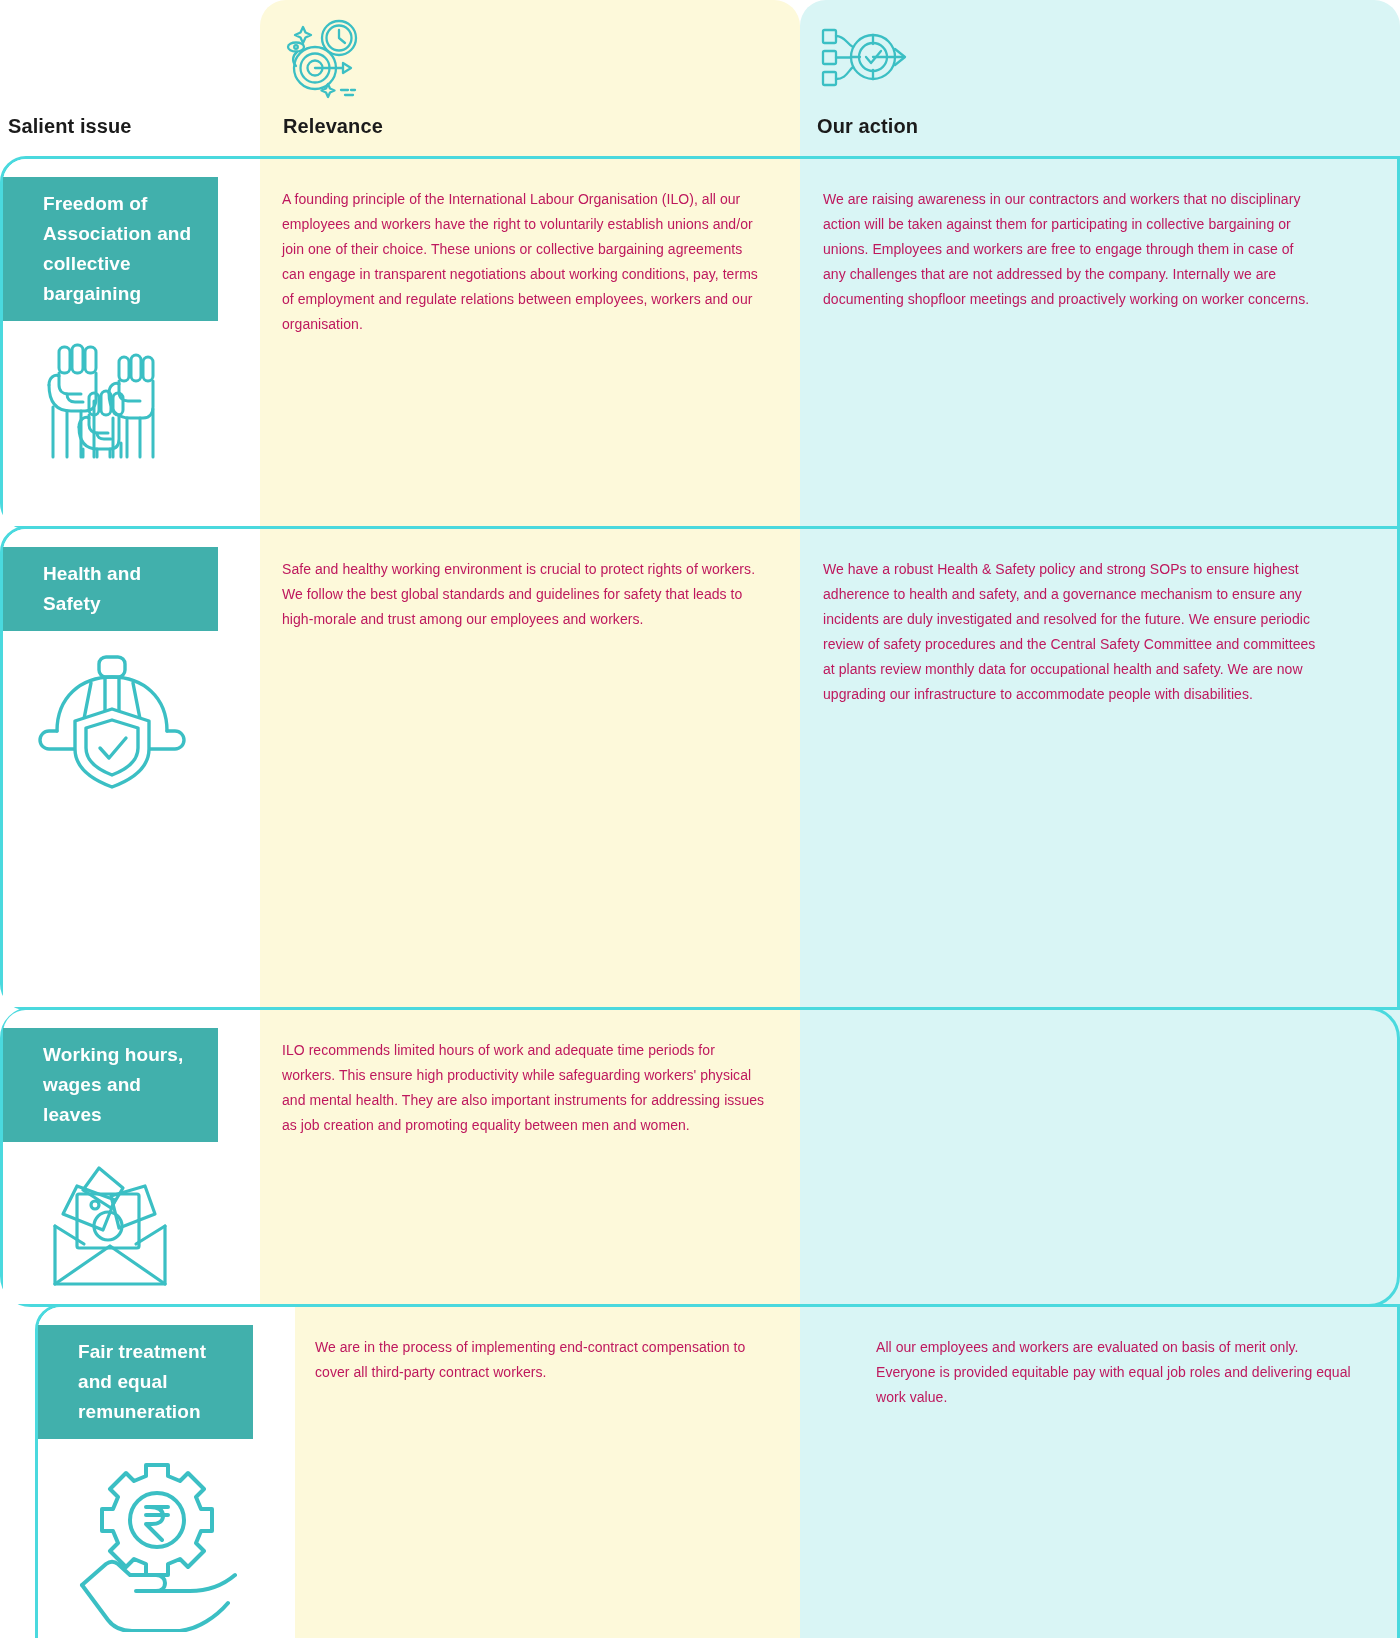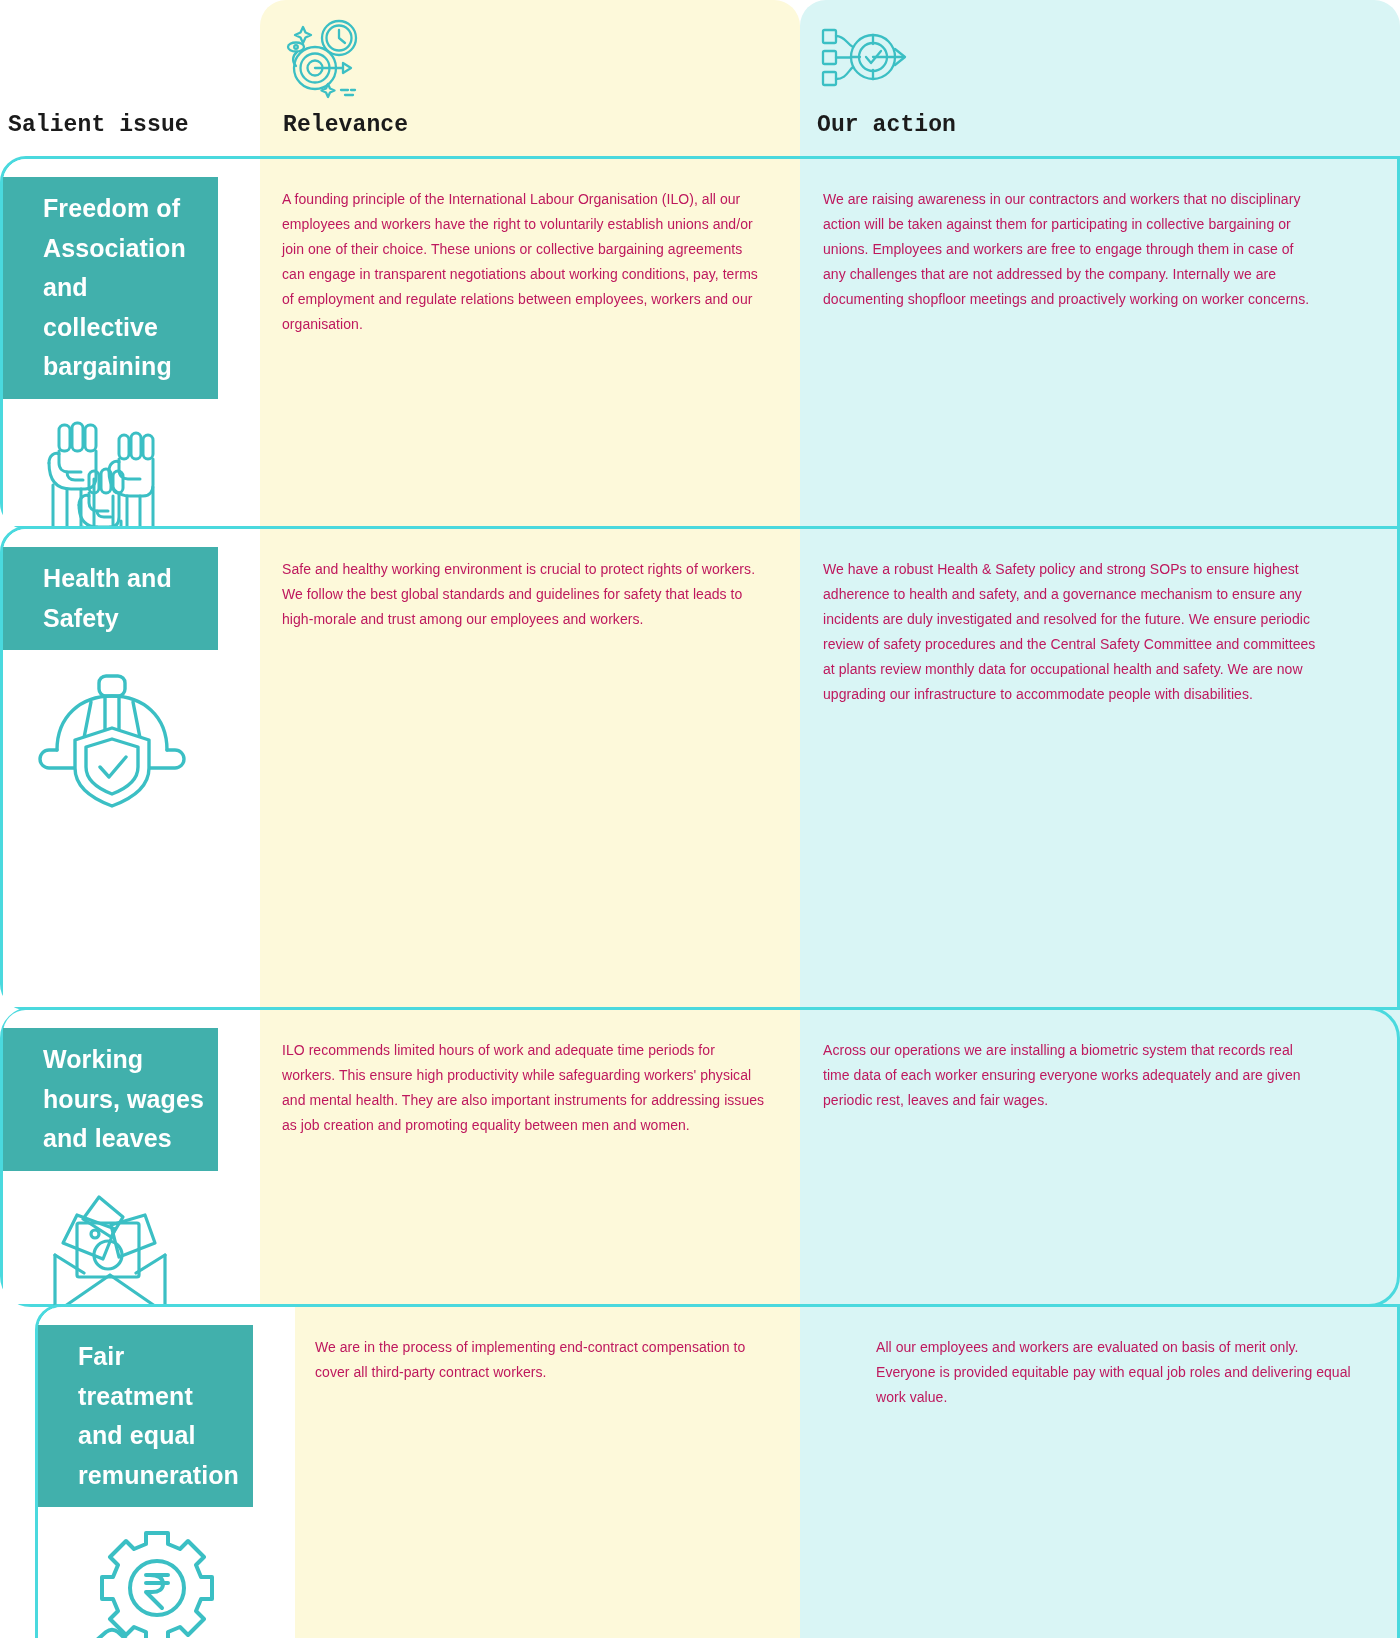--- a/index.html
+++ b/index.html
@@ -58,26 +58,25 @@
   .head-cell.c3 { left: 817px; text-align: right; }
 
   .head-icon {
     position: absolute;
     top: 14px;
   }
   .head-icon.i2 { left: 281px; }
   .head-icon.i3 { left: 815px; }
 
   .head-label {
-    font-size: 23px;
+    font-size: 20px;
     font-weight: bold;
     color: #1b1b1b;
     letter-spacing: 0.1px;
     white-space: nowrap;
-    font-family: Liberation Mono, monospace;
   }
 
   
   .rows {
     position: absolute;
     top: 156px;
     left: 0;
     width: 1400px;
     z-index: 1;
   }
@@ -107,21 +106,21 @@
     background: #ffffff;
     position: relative;
     border-top-left-radius: 23px;
     padding-top: 18px;
   }
   .row:last-child .cell-issue { border-bottom-left-radius: 23px; }
 
   .issue-chip {
     background: #41b0ac;
     color: #ffffff;
-    font-size: 25px;
+    font-size: 19px;
     font-weight: bold;
     line-height: 1.58;
     padding: 12px 14px 12px 40px;
     width: 215px;
     letter-spacing: 0.1px;
   }
 
   .issue-icon {
     margin-top: 18px;
     margin-left: 34px;
@@ -280,21 +279,20 @@
             <circle cx="71" cy="66" r="14"></circle>
             <circle cx="58" cy="45" r="4"></circle>
 
             <path d="M18 66 L18 124 h110 V66"></path>
             <path d="M18 124 L73 86 L128 124"></path>
             <path d="M18 66 L47 84 M128 66 L99 84"></path>
           </svg>
         </div>
       </div>
       <div class="cell-text cell-relevance">ILO recommends limited hours of work and adequate time periods for workers. This ensure high productivity while safeguarding workers' physical and mental health. They are also important instruments for addressing issues as job creation and promoting equality between men and women.</div>
-      <div class="cell-text cell-action">Across our operations we are installing a biometric system that records real time data of each worker ensuring everyone works adequately and are given periodic rest, leaves and fair wages.</div>
     </div>
 
     <div class="row row-h4">
       <div class="cell-issue">
         <div class="issue-chip">Fair treatment and equal remuneration</div>
         <div class="issue-icon">
           <svg width="165" height="175" viewBox="0 0 165 175" fill="none" stroke="#3bbfc4" stroke-width="4" stroke-linecap="round" stroke-linejoin="round">
 
             <path d="M74 8 h22 v11 l12 5 8 -8 16 16 -8 8 5 12 h11 v22 h-11 l-5 12 8 8 -16 16 -8 -8 -12 5 v11 H74 v-11 l-12 -5 -8 8 -16 -16 8 -8 -5 -12 H30 V52 h11 l5 -12 -8 -8 16 -16 8 8 12 -5 Z"></path>
             <circle cx="85" cy="63" r="27"></circle>

